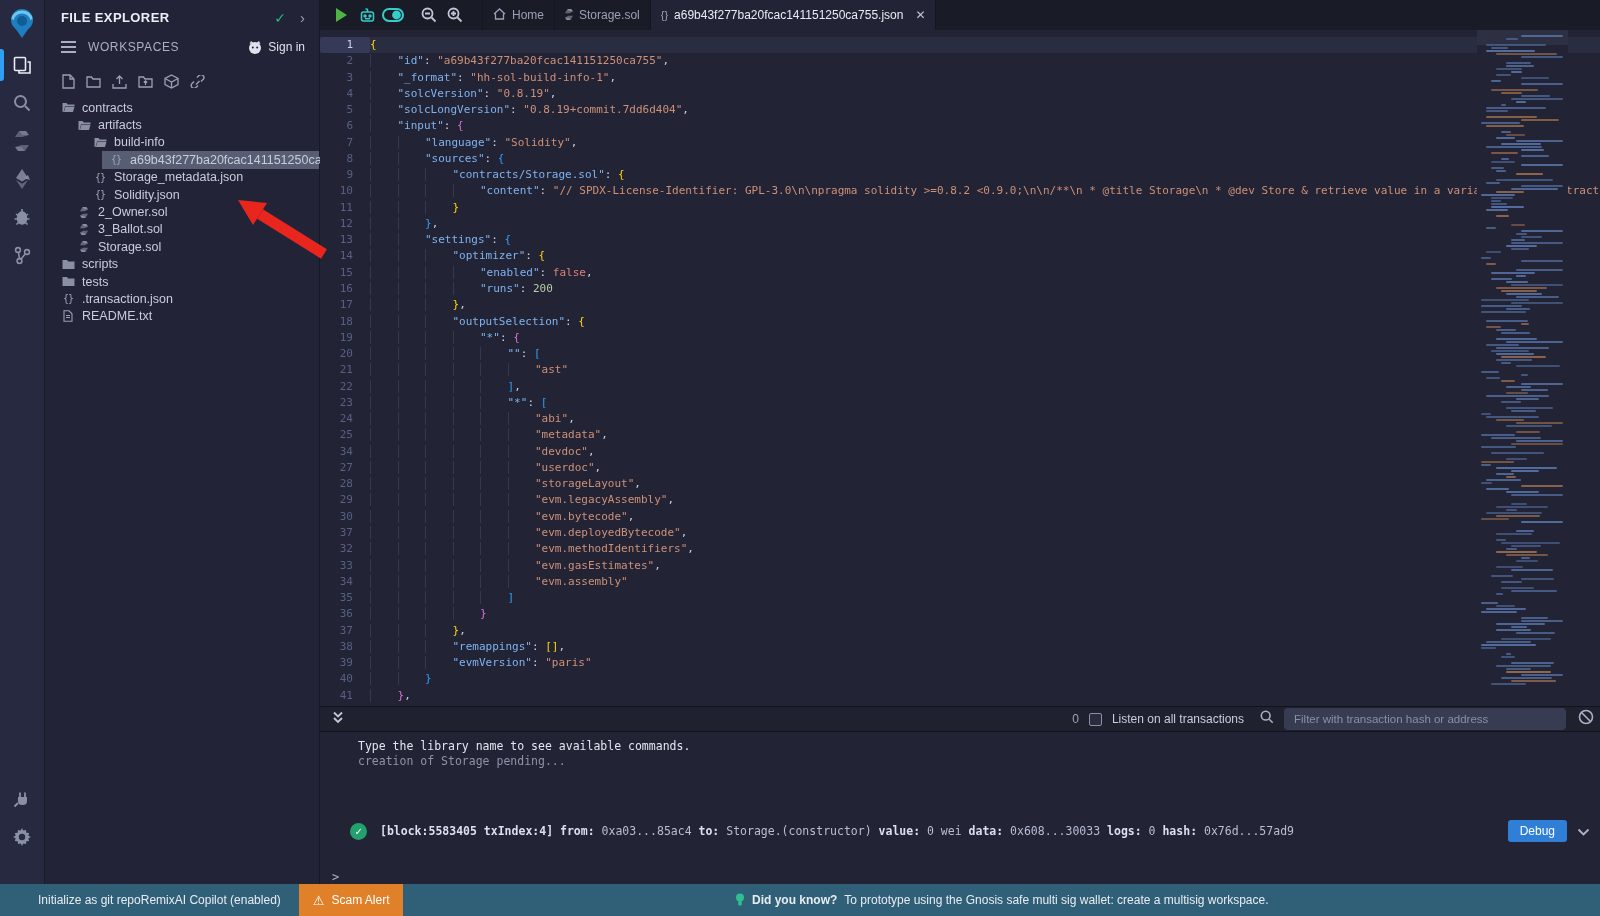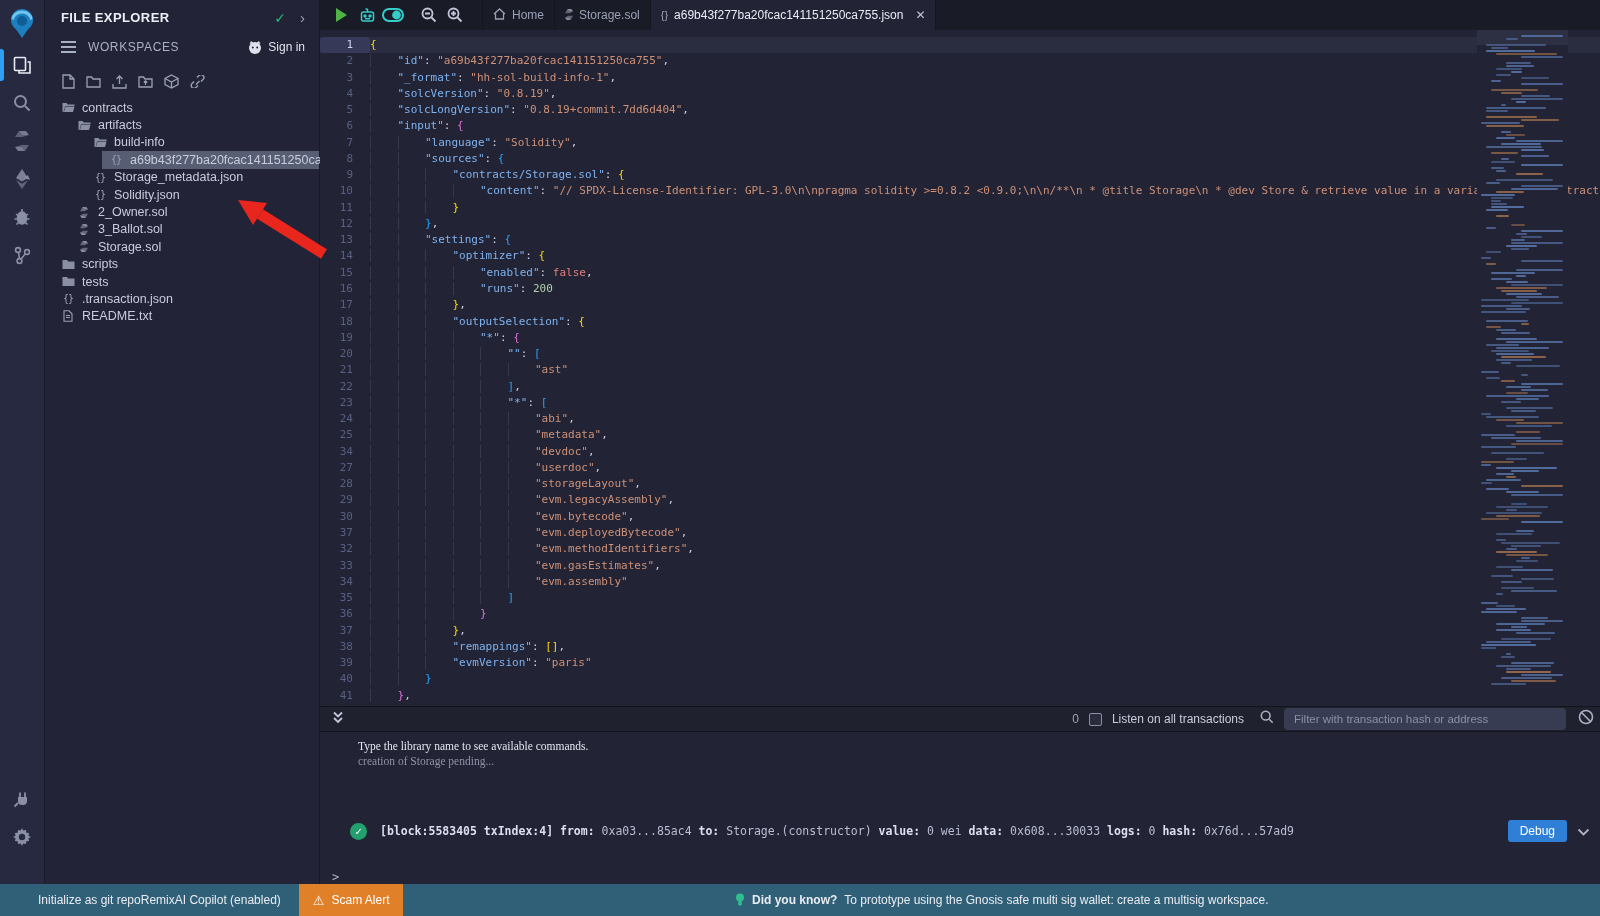--- a/index.html
+++ b/index.html
@@ -91,21 +91,21 @@
   #terminal { position:absolute; left:0; top:706px; right:0; height:178px; background:#222334; }
   #term-header { height:26px; background:#1f212e; border-top:1px solid #12131d; border-bottom:1px solid #12131d;
     display:flex; align-items:center; padding:0 6px 0 12px; gap:10px; }
   #term-badge { margin-left:auto; font-size:12px; color:#9da2b8; }
   #listen-box { width:13px; height:13px; border:1px solid #8b90a5; border-radius:2px; background:#2a2c3e; }
   #listen-label { font-size:12px; color:#c9ccdd; margin-right:6px; }
   #term-filter { width:282px; height:22px; background:#383c52; border:none; border-radius:4px;
     color:#d4d7e5; font-size:11.5px; padding:0 10px; outline:none; }
   #term-filter::placeholder { color:#8b90a5; }
   #term-body { position:relative; height:151px; font-family:"DejaVu Sans Mono",monospace; }
-  .term-line { padding-left:38px; font-size:11.5px; line-height:15px;font-family:Liberation Serif, serif; }
+  .term-line { padding-left:38px; font-size:11.5px; line-height:15px; }
   .t-bright { color:#e3e6f2; } .t-dim { color:#8f93a8; }
   #tx-row { position:absolute; left:30px; top:88px; right:10px; display:flex; align-items:center; }
   #tx-check { width:17px; height:17px; border-radius:50%; background:#22a06d; color:#fff;
     font-size:11px; display:flex; align-items:center; justify-content:center; margin-right:13px; flex:0 0 17px; }
   #tx-text { font-family:"DejaVu Sans Mono",monospace; font-size:11.5px; color:#b9bed4; white-space:nowrap;
     overflow:hidden; flex:1; }
   #tx-text b { color:#dbdff1; font-weight:bold; }
   #debug-btn { flex:0 0 auto; background:#2f7fd6; color:#fff; font-size:12px; border:none;
     border-radius:3px; padding:4px 12px; margin-left:12px; }
   #tx-expand { color:#aeb3c8; margin-left:10px; }

